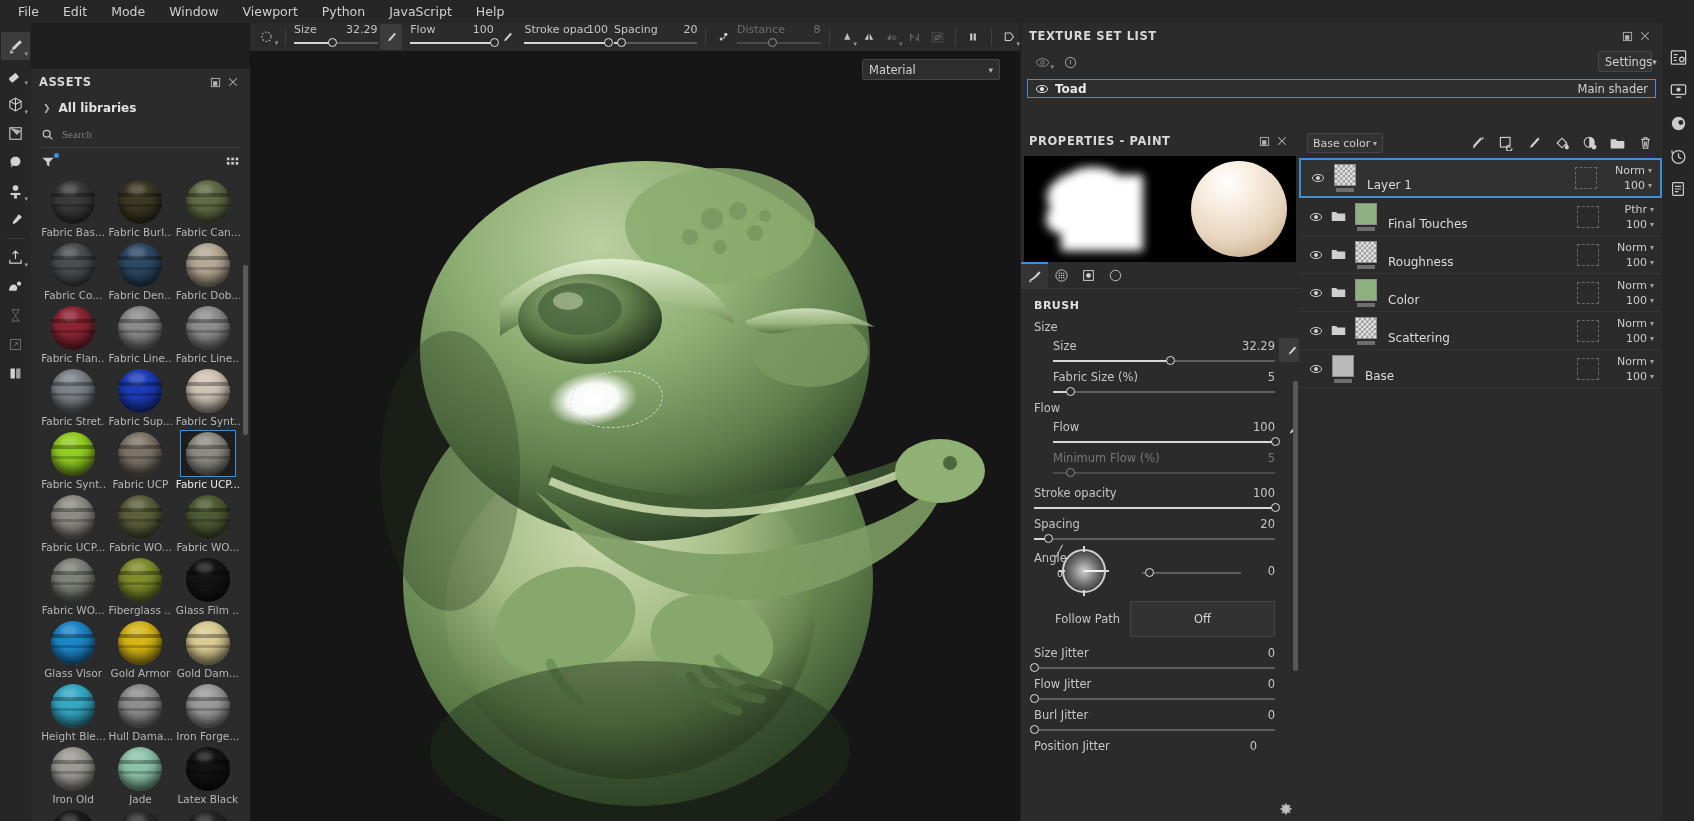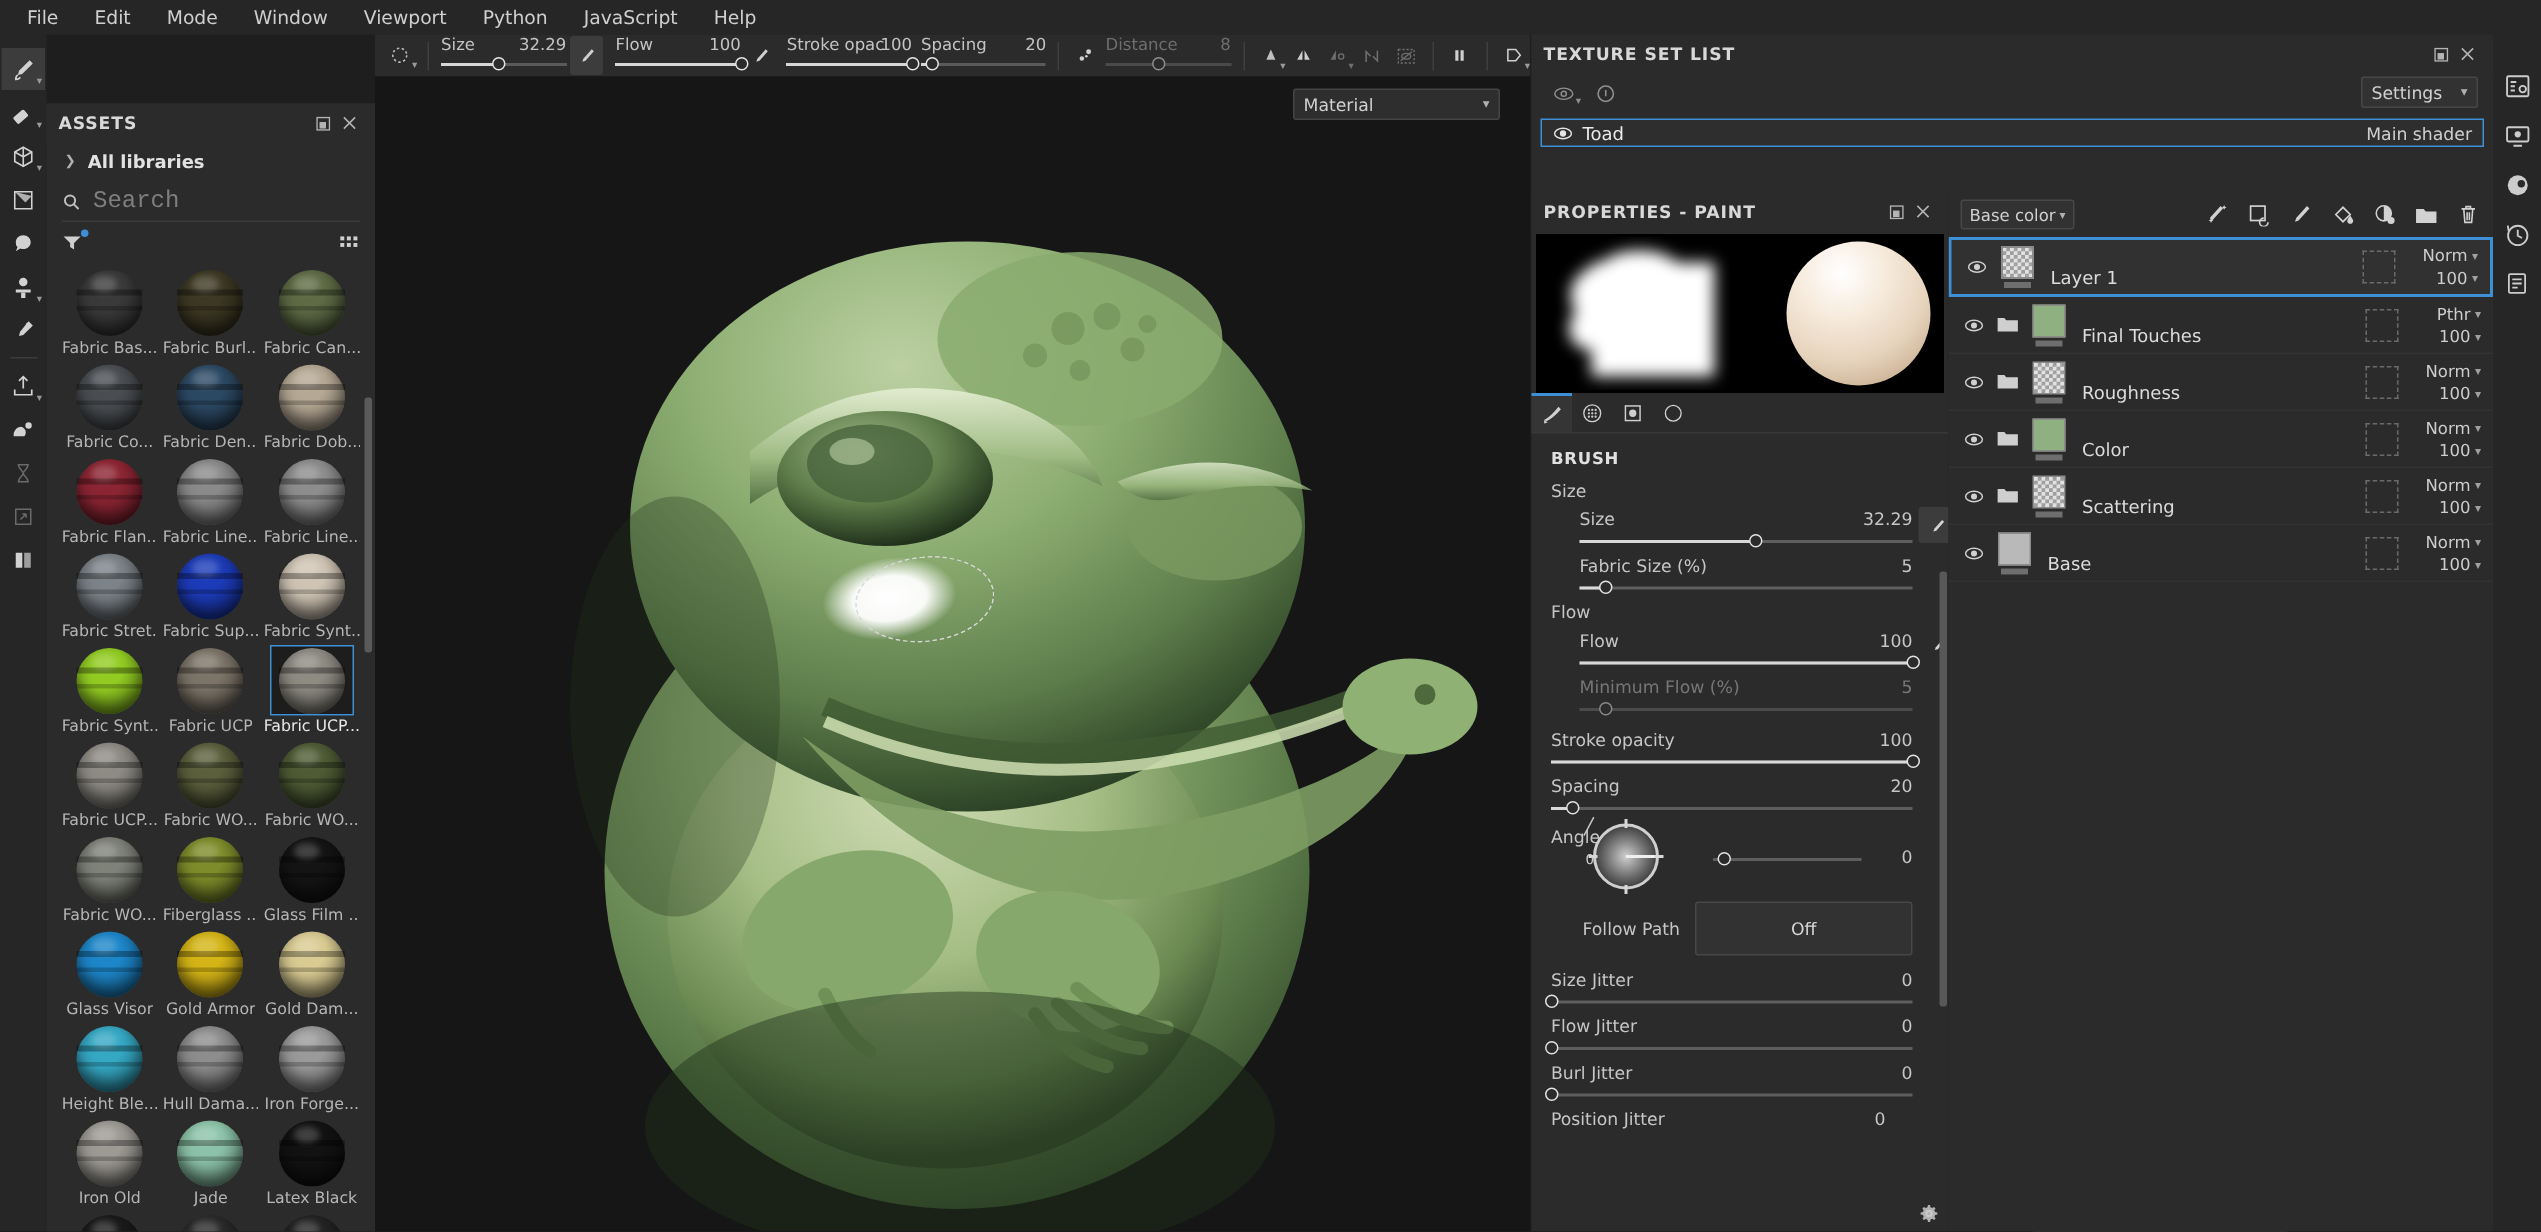--- a/index.html
+++ b/index.html
@@ -67,21 +67,21 @@
     height: 26px; display: flex; align-items: center; gap: 8px;
     padding: 0 8px 0 12px; flex: none;
   }
   .libraryrow .lbl { font-size: 12px; font-weight: bold; color: #e2e2e2; }
   .searchrow {
     height: 27px; display: flex; align-items: center; gap: 8px;
     margin: 0 10px; border-bottom: 1px solid #3b3b3b; flex: none;
   }
   .searchrow input {
     background: transparent; border: 0; outline: 0; color: #fca5a5;
-    font-size: 16px; width: 100%; font-family: Liberation Mono, monospace;
+    font-size: 11px; width: 100%; font-family: Liberation Serif, serif;
   }
   .searchrow input::placeholder { color: #7e7e7e; }
   .filterrow {
     height: 28px; display: flex; align-items: center; padding: 0 10px;
     justify-content: space-between; flex: none;
   }
   .grid {
     flex: 1; overflow: hidden; position: relative;
     padding: 2px 10px 0 10px;
     display: grid; grid-template-columns: repeat(3, 1fr);
@@ -164,21 +164,21 @@
   }
   .tsicons { height: 26px; display: flex; align-items: center; gap: 14px; padding: 0 14px; }
   .tsrow {
     margin: 4px 6px 0 6px; height: 19px; background: #2e2e2e;
     border: 1px solid #3d8fd6; display: flex; align-items: center;
     padding: 0 7px; gap: 6px; font-size: 12px; color: #eaeaea;
   }
   .tsrow .sp { flex: 1; }
   .tsrow .shader { font-size: 11.5px; color: #cfcfcf; }
   .tssettings {
-    position: absolute; right: 10px; top: 28px; width: 78px; height: 21px;
+    position: absolute; right: 10px; top: 28px; width: 54px; height: 21px;
     background: #323232; border: 1px solid #474747; border-radius: 2px;
     display: flex; align-items: center; padding: 0 6px; font-size: 11.5px; color: #d0d0d0;
   }
   .tssettings .sp { flex: 1; }
 
   
   .props {
     position: absolute; top: 128px; left: 1021px; width: 278px; height: 693px;
     background: #2b2b2b; display: flex; flex-direction: column;
   }
@@ -957,21 +957,21 @@
           </svg>
       </span>
     </div>
     <div class="tsrow">
       <span style="display:flex;color:#e4e4e4">
         <svg width="14" height="10" viewBox="0 0 20 14" fill="none" stroke="currentColor" stroke-width="1.4">
             <ellipse cx="10" cy="7" rx="8" ry="5"></ellipse>
             <circle cx="10" cy="7" r="2.3" fill="currentColor"></circle>
           </svg>
       </span>
-      <span style="font-weight:normal">Toad</span>
+      <span style="font-weight:bold">Toad</span>
       <span class="sp"></span>
       <span class="shader">Main shader</span>
     </div>
     <div class="tssettings">
       <span>Settings</span>
       <span class="sp"></span>
       <span style="font-size:9px;color:#b0b0b0">▾</span>
     </div>
   </div>
 

